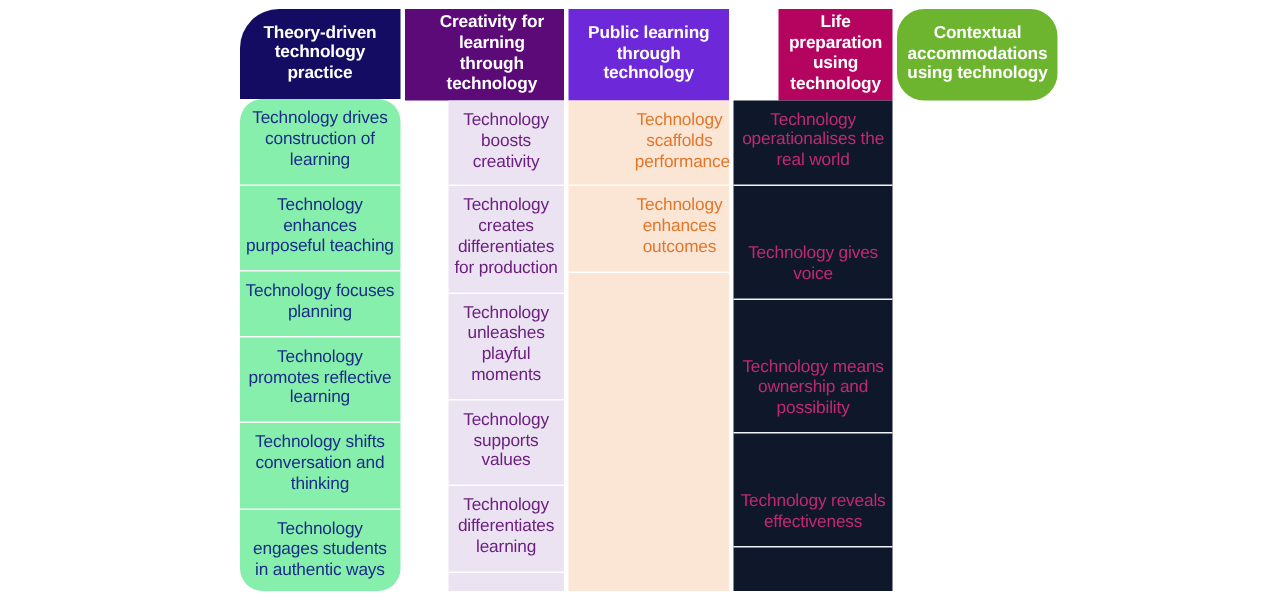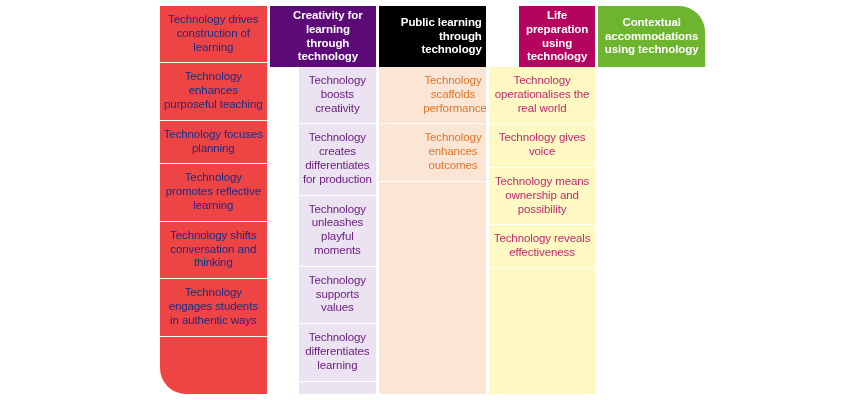--- a/index.html
+++ b/index.html
@@ -61,49 +61,50 @@
     letter-spacing: -0.1px;
     border-bottom: 1px solid rgba(255,255,255,0.95);
   }
 
   .spacer {
     flex: 1 1 auto;
   }
 
   
   .c1 .col-header { background: #130C62; border-top-left-radius: 26px; }
-  .c1 .col-body   { background: #ef4444; border-bottom-left-radius: 26px; }
+  .c1 .col-body   { background: #86efac; border-bottom-left-radius: 26px; border-radius: 15px; }
   .c1 .cell       { color: #1B2C87; }
 
   
   .c2 .col-header { background: #5B0A78; padding-left: 14px; }
   .c2 .col-body   { background: #EBE3F1; margin-left: 29px; }
   .c2 .cell       { color: #6B2080; }
 
   
-  .c3 .col-header { background: #000000; text-align: right; }
+  .c3 .col-header { background: #6d28d9; }
   .c3 .col-body   { background: #FBE6D6; }
   .c3 .cell       { color: #E2762A; padding-left: 44px; }
 
   
   .c4 .col-header { background: #B4045F; margin-left: 30px; }
-  .c4 .col-body   { background: #fef9c3; }
+  .c4 .col-body   { background: #0f172a; gap: 32px; }
   .c4 .cell       { color: #C22A70; }
 
   
-  .c5 .col-header { background: #6DB52F; border-top-right-radius: 26px; }
+  .c5 .col-header { background: #6DB52F; border-top-right-radius: 26px; border-radius: 18px; }
   .c5 .col-body   { background: #E1EEDC; border-bottom-right-radius: 26px; }
   .c5 .cell       { color: #5DA82A; }
 </style>
 </head>
 <body>
 
 <div id="framework">
 
   <div class="column c1">
+    <div class="col-header">Theory-driven technology practice</div>
     <div class="col-body">
       <div class="cell">Technology drives construction of learning</div>
       <div class="cell">Technology enhances purposeful teaching</div>
       <div class="cell">Technology focuses planning</div>
       <div class="cell">Technology promotes reflective learning</div>
       <div class="cell">Technology shifts conversation and thinking</div>
       <div class="cell">Technology engages students in authentic ways</div>
     </div>
   </div>
 

